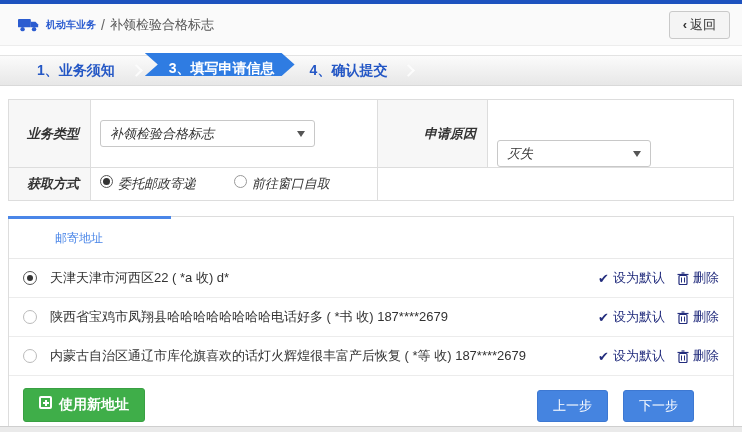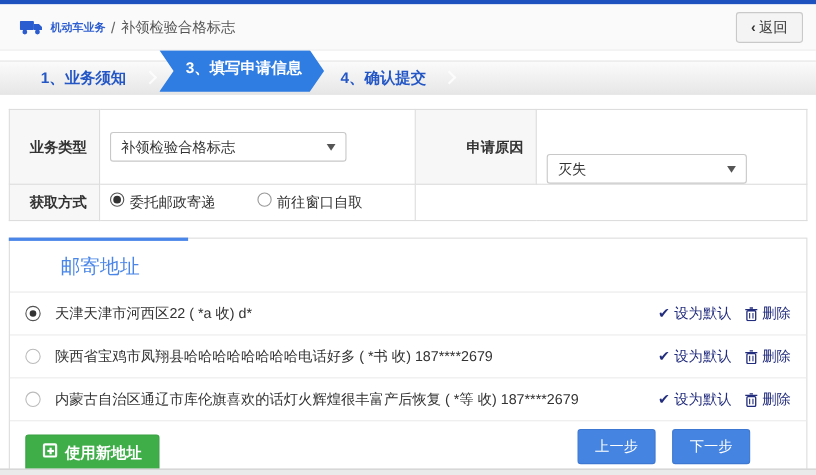--- a/index.html
+++ b/index.html
@@ -36,48 +36,48 @@
     margin-top: 9px; height: 31px;
     background: linear-gradient(#fbfbfb, #e7e7e7);
     border-top: 1px solid #e3e3e3; border-bottom: 1px solid #d9d9d9;
     display: flex; align-items: center; padding-left: 24px;
   }
   .step {
     color: #2457c5; font-size: 14px; font-weight: bold;
     padding: 0 13px; white-space: nowrap; line-height: 31px;
   }
   .step.active {
-    background: #2f7ce2; color: #fff; height: 38px;
+    background: #2f7ce2; color: #fff; height: 23px;
     padding: 0 20px 0 24px; margin: 0 2px 12px 0;
     clip-path: polygon(0 0, calc(100% - 13px) 0, 100% 50%, calc(100% - 13px) 100%, 0 100%, 13px 50%);
   }
   .sep {
     width: 9px; height: 9px; flex: none;
     border-top: 2px solid #fcfcfc; border-right: 2px solid #fcfcfc;
     transform: rotate(45deg); margin: 0 4px;
   }
 
   
-  .form-wrap { margin: 13px 8px 0 8px; }
+  .form-wrap { margin: 13px 8px 0 8px; font-style: italic; }
   table.form { width: 100%; border-collapse: collapse; table-layout: fixed; font-size: 13px; }
   table.form td { border: 1px solid #ddd; }
   td.lbl {
     background: #f7f7f7; text-align: right; padding-right: 11px;
     font-weight: bold; color: #333;
   }
   td.fld { background: #fff; padding-left: 9px; }
   tr.r1 td { height: 40px; }
   tr.r2 td { height: 33px; }
   .sel {
     display: inline-flex; align-items: center; justify-content: space-between;
     border: 1px solid #c8c8c8; border-radius: 3px; height: 27px;
     padding: 0 9px; background: #fff; color: #333; cursor: pointer; font-size: 13px;
   }
   .sel.w1 { width: 215px; }
-  .sel.w2 { width: 182px; margin-top: 40px; }
+  .sel.w2 { width: 154px; margin-top: 40px; }
   .dd-arrow {
     width: 0; height: 0; border-left: 4px solid transparent;
     border-right: 4px solid transparent; border-top: 6px solid #555;
   }
   .radio-opt { display: inline-flex; align-items: flex-start; margin-right: 34px; cursor: pointer; }
   .radio {
     width: 13px; height: 13px; border: 1px solid #999; border-radius: 50%;
     display: inline-block; position: relative; margin-right: 5px; background: #fff; flex: none;
   }
   .radio.on { border-color: #555; }
@@ -85,21 +85,21 @@
     content: ""; position: absolute; left: 2px; top: 2px; right: 2px; bottom: 2px;
     background: #333; border-radius: 50%;
   }
 
   
   .panel { margin: 15px 8px 0 8px; border: 1px solid #ddd; position: relative; background: #fff; }
   .panel-accent {
     position: absolute; top: -1px; left: -1px; width: 163px; height: 3px; background: #4a86e8;
   }
   .panel-title {
-    color: #4a86e8; font-size: 18px; padding: 13px 0 11px 46px;
+    color: #4a86e8; font-size: 12px; padding: 13px 0 11px 46px;
     border-bottom: 1px solid #e9e9e9;
   }
   .addr-row {
     display: flex; align-items: center; padding: 10px 14px;
     border-bottom: 1px solid #ececec; font-size: 13px; color: #333;
   }
   .addr-radio {
     width: 14px; height: 14px; border: 1px solid #bbb; border-radius: 50%;
     position: relative; margin-right: 13px; background: #fff; flex: none; cursor: pointer;
   }
@@ -127,21 +127,21 @@
     width: 13px; height: 13px; border: 2px solid #fff; border-radius: 2px;
     position: relative; flex: none;
   }
   .plus-icon::before, .plus-icon::after {
     content: ""; position: absolute; background: #fff;
   }
   .plus-icon::before { left: 1.5px; right: 1.5px; top: 3.5px; height: 2px; }
   .plus-icon::after { top: 1.5px; bottom: 1.5px; left: 3.5px; width: 2px; }
 
   
-  .footer { position: absolute; top: 390px; right: 60px; display: flex; gap: 15px; align-items: flex-end; }
+  .footer { position: absolute; top: 390px; right: 48px; display: flex; gap: 15px; align-items: flex-end; }
   .btn-blue {
     background: #4584e0; border: 1px solid #3d78d2; color: #fff; font-size: 13px;
     padding: 6px 15px; border-radius: 3px; cursor: pointer; font-family: inherit;
   }
 
   .bottom-strip {
     position: absolute; left: 0; right: 0; bottom: 0; height: 6px;
     background: #eaeaea; border-top: 1px solid #cfcfcf;
   }
 </style>

